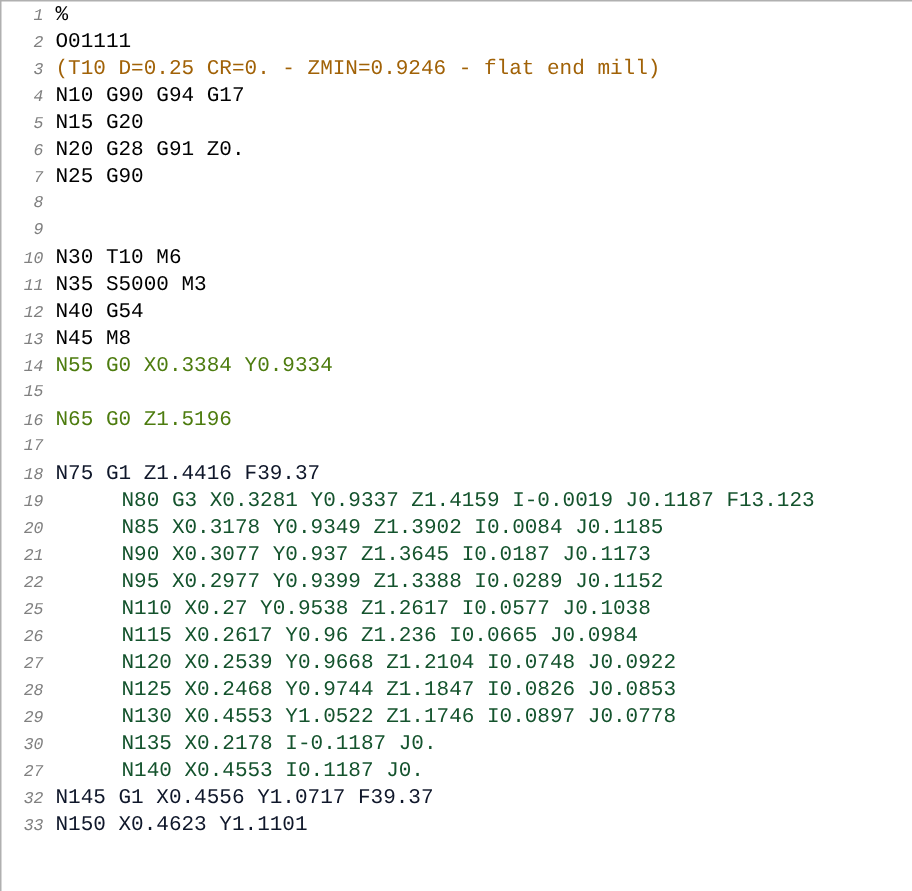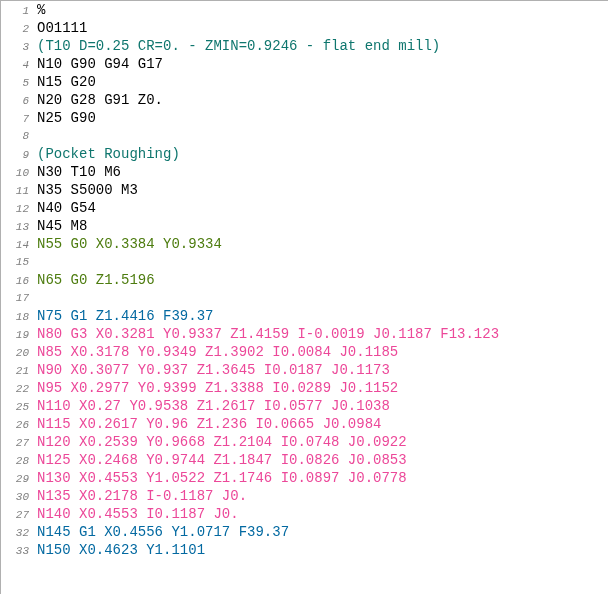--- a/index.html
+++ b/index.html
@@ -36,24 +36,24 @@
     font-style: italic;
     user-select: none;
     flex-shrink: 0;
     font-family: "Courier New", Courier, monospace;
   }
   .code {
     white-space: pre;
     padding-left: 2px;
   }
   .c-black   { color: #000000; }
-  .c-comment { color: #0f766e; }
+  .c-comment { color: #a16207; }
   .c-rapid   { color: #4d7c0f; }
-  .c-feed    { color: #0369a1; }
-  .c-arc     { color: #ec4899; }
+  .c-feed    { color: #0f172a; }
+  .c-arc     { color: #14532d; margin-left: 44px; }
 </style>
 </head>
 <body>
 
 <div class="editor" id="editor">
     <div class="line">
       <span class="gutter">1</span>
       <span class="code c-black">%</span>
     </div>
     <div class="line">
@@ -79,21 +79,20 @@
     <div class="line">
       <span class="gutter">7</span>
       <span class="code c-black">N25 G90</span>
     </div>
     <div class="line">
       <span class="gutter">8</span>
       <span class="code c-black"></span>
     </div>
     <div class="line">
       <span class="gutter">9</span>
-      <span class="code c-comment">(Pocket Roughing)</span>
     </div>
     <div class="line">
       <span class="gutter">10</span>
       <span class="code c-black">N30 T10 M6</span>
     </div>
     <div class="line">
       <span class="gutter">11</span>
       <span class="code c-black">N35 S5000 M3</span>
     </div>
     <div class="line">

